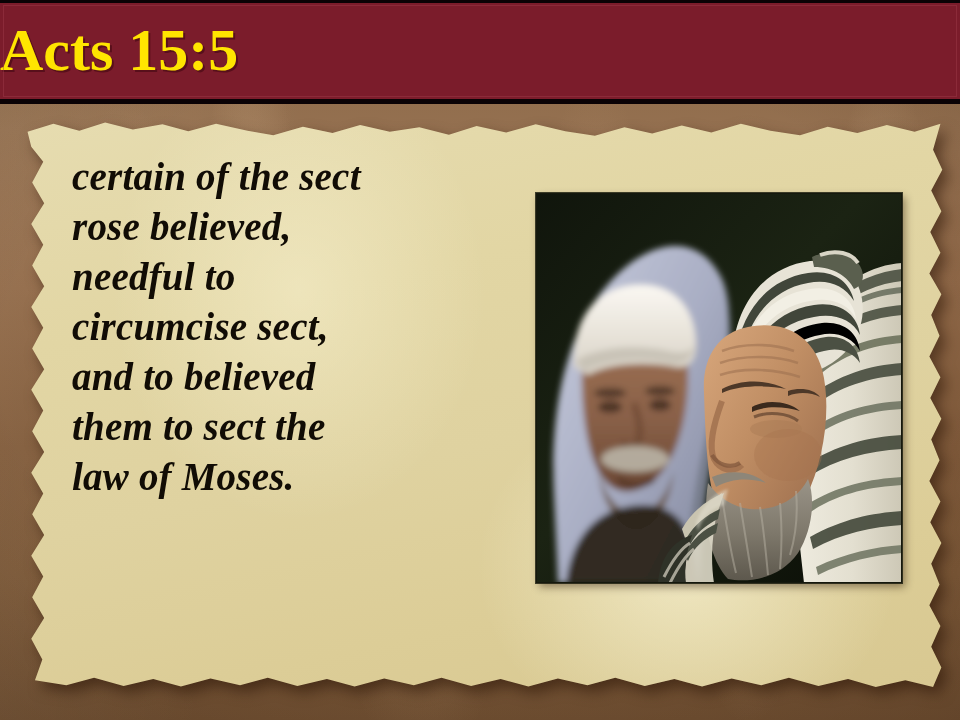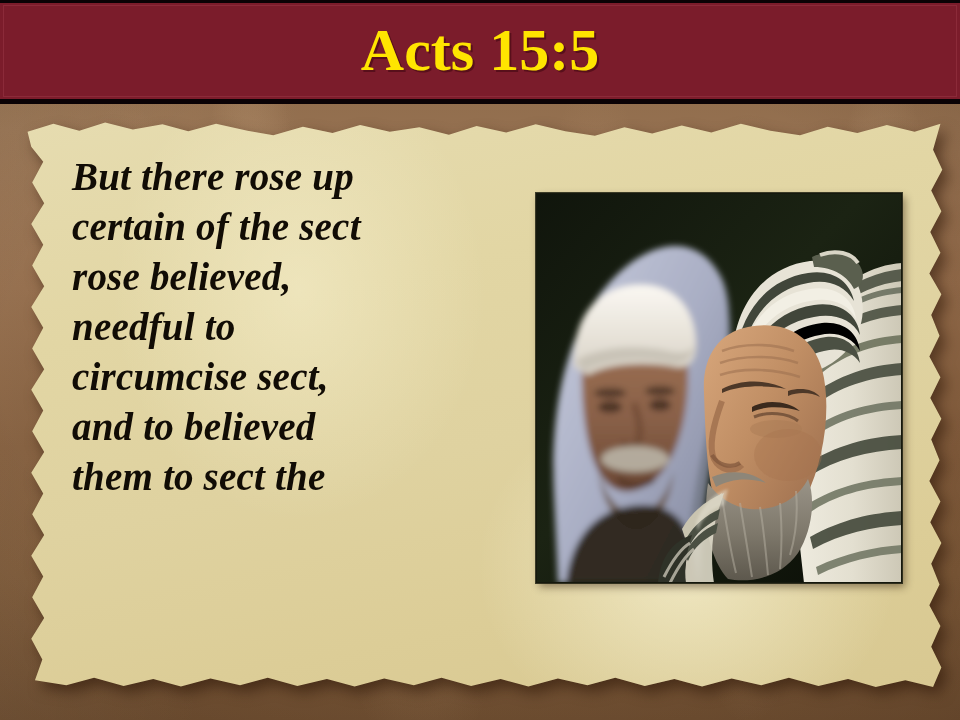--- a/index.html
+++ b/index.html
@@ -55,21 +55,21 @@
     left: 0;
     top: 0;
     width: 960px;
     height: 104px;
     background: #7b1c2b;
     border-top: 3px solid #0a0205;
     border-bottom: 5px solid #0a0205;
     box-sizing: border-box;
     display: flex;
     align-items: center;
-    justify-content: center;
+    justify-content: flex-start;
     z-index: 6;
   }
   .title-bar::before {
     content: "";
     position: absolute;
     left: 3px; top: 2px; right: 3px; bottom: 2px;
     border: 1px solid rgba(160,60,75,0.45);
     pointer-events: none;
   }
   .title-text {
@@ -188,27 +188,27 @@
 
   <div class="parchment-wrap">
     <div class="parchment"></div>
   </div>
 
   <div class="title-bar">
     <span class="title-text">Acts 15:5</span>
   </div>
 
   <div class="verse">
-    <span class="verse-line">But there rose up</span>
     <span class="verse-line">certain of the sect</span>
     <span class="verse-line">rose believed,</span>
     <span class="verse-line">needful to</span>
     <span class="verse-line">circumcise sect,</span>
     <span class="verse-line">and to believed</span>
     <span class="verse-line">them to sect the</span>
+    <span class="verse-line">law of Moses.</span>
   </div>
 
   <div class="photo">
     <svg viewBox="0 0 366 390" preserveAspectRatio="none">
       <defs>
         <linearGradient id="bgdark" x1="0" y1="0" x2="1" y2="1">
           <stop offset="0%" stop-color="#10150c"></stop>
           <stop offset="45%" stop-color="#1b2313"></stop>
           <stop offset="100%" stop-color="#0a0d06"></stop>
         </linearGradient>

